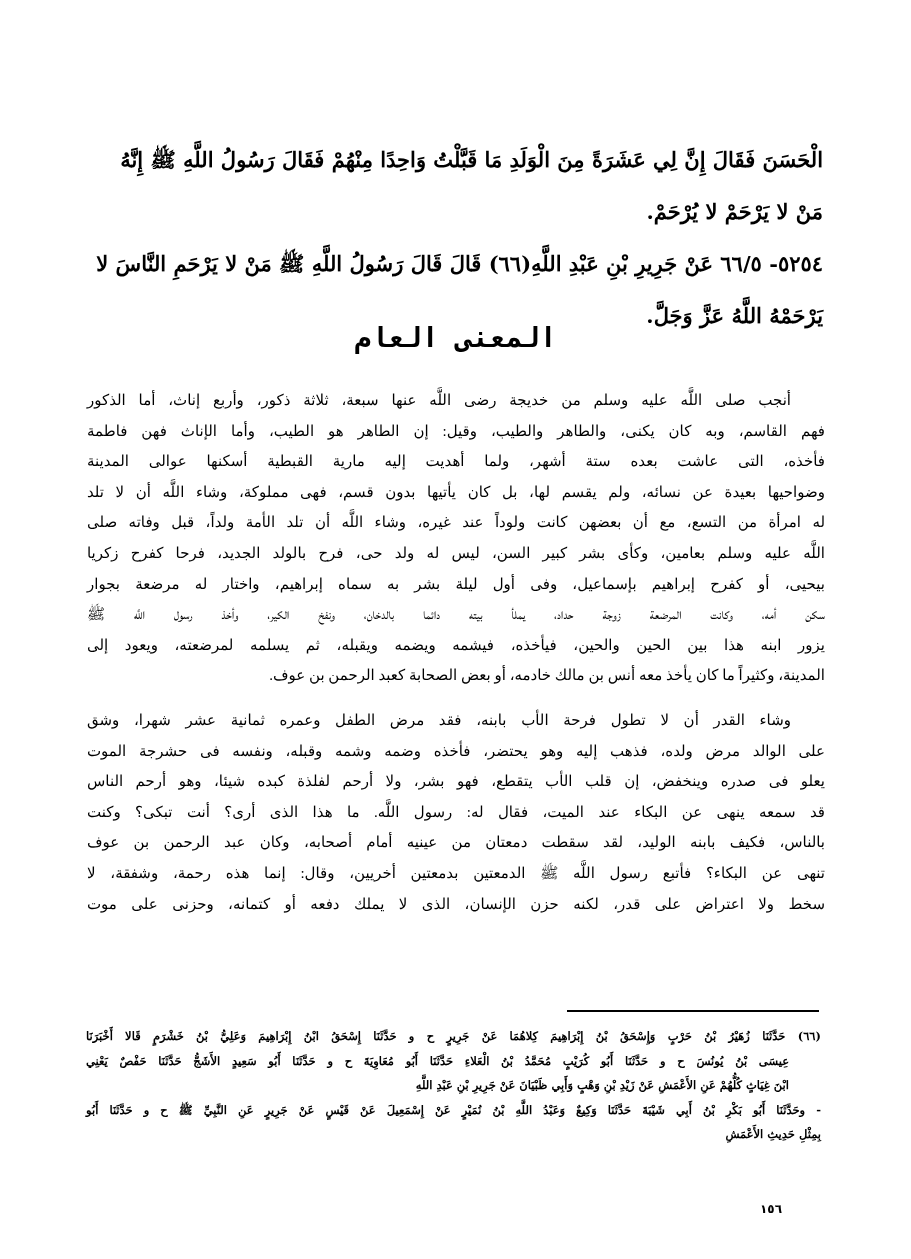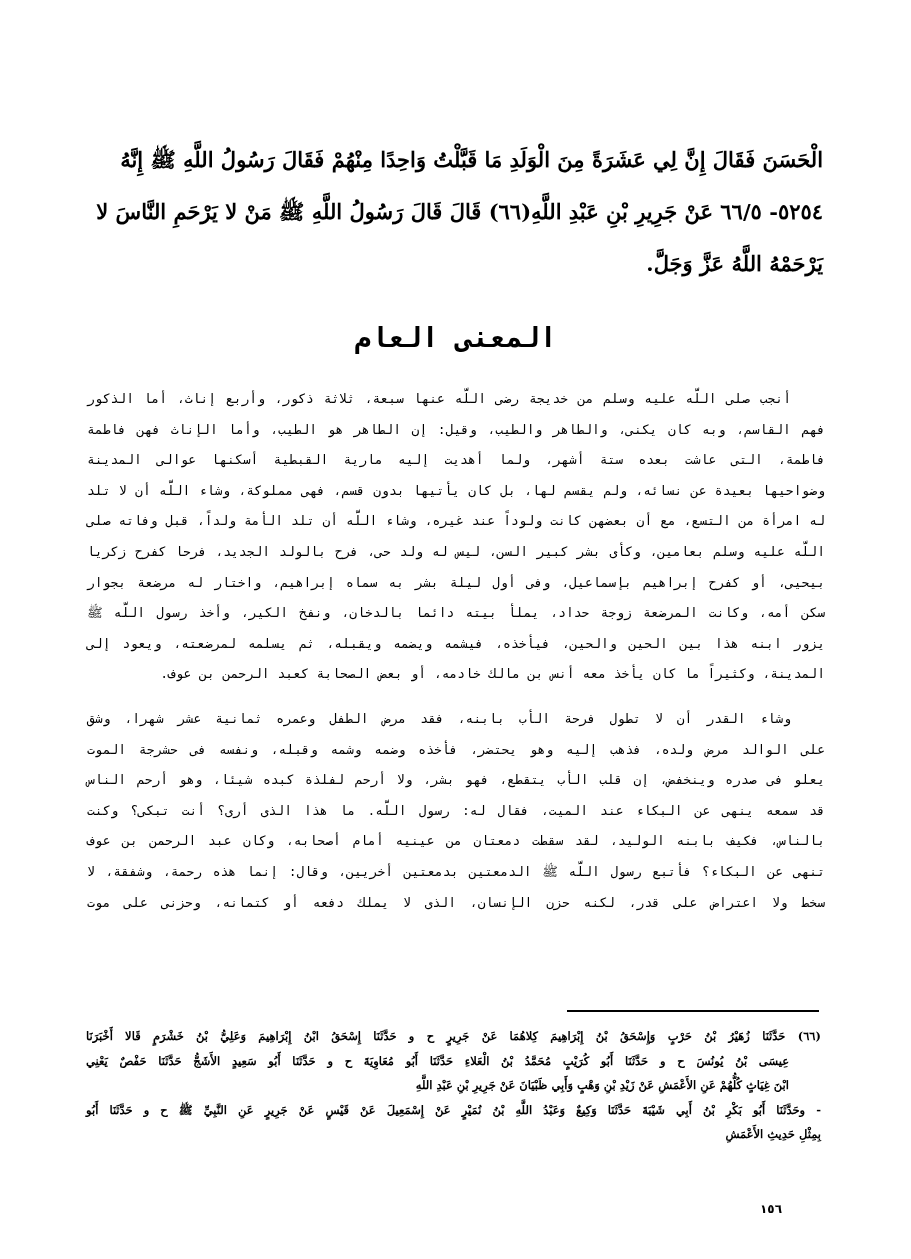--- a/index.html
+++ b/index.html
@@ -3,48 +3,49 @@
   <meta charset="utf-8">
   <style>
     html, body { margin:0; padding:0; background:#ffffff; }
     body { width:911px; height:1259px; position:relative; overflow:hidden; color:#000; }
     .page { position:absolute; left:0; top:0; width:911px; height:1259px; direction:rtl;margin-top:41px; }
     .hadith-block { position:absolute; right:88px; width:735px; top:93px; }
     .hadith-line { font-family:"DejaVu Serif", serif; font-weight:bold; font-size:21px; line-height:52px; text-align:justify; text-align-last:right; white-space:nowrap; }
     .hadith-line.last { text-align-last:right; }
     .section-title { position:absolute; left:0; width:911px; top:280px; text-align:center; font-family:Liberation Mono, monospace; font-weight:bold; font-size:28px; direction:rtl; }
     .body-block { position:absolute; right:86px; width:738px; top:344px; }
-    .body-line { font-family:Liberation Mono, monospace; font-size:13px; line-height:30.6px; white-space:nowrap; text-align:justify; text-align-last:justify; letter-spacing:-0.2px; }
+    .body-line { font-family:Liberation Serif, serif; font-size:15px; line-height:30.6px; white-space:nowrap; text-align:justify; text-align-last:justify; letter-spacing:-0.2px; }
     .body-line.indent { padding-right:34px; }
     .body-line.para-end { text-align-last:right; }
     .para-gap { height:14px; }
     .rule { position:absolute; left:567px; width:252px; top:969px; height:0; border-top:2px solid #000; }
     .footnotes { position:absolute; right:90px; width:735px; top:983px; }
     .fn-line { font-family:"DejaVu Serif", serif; font-weight:bold; font-size:11.5px; line-height:24.5px; white-space:nowrap; text-align:justify; text-align-last:justify; }
     .fn-line.indent { padding-right:32px; }
     .fn-line.end { text-align-last:right; }
     .page-number { position:absolute; left:760px; top:1161px; font-family:"DejaVu Sans", sans-serif; font-weight:bold; font-size:12px; direction:rtl; letter-spacing:1px; }
   </style>
 </head>
 <body>
 
 <div class="page">
 
   <div class="hadith-block">
     <div class="hadith-line">الْحَسَنَ فَقَالَ إِنَّ لِي عَشَرَةً مِنَ الْوَلَدِ مَا قَبَّلْتُ وَاحِدًا مِنْهُمْ فَقَالَ رَسُولُ اللَّهِ ﷺ إِنَّهُ</div>
+    <div class="hadith-line last">مَنْ لا يَرْحَمْ لا يُرْحَمْ.</div>
     <div class="hadith-line">٥٢٥٤- ٦٦/٥ عَنْ جَرِيرِ بْنِ عَبْدِ اللَّهِ(٦٦) قَالَ قَالَ رَسُولُ اللَّهِ ﷺ مَنْ لا يَرْحَمِ النَّاسَ لا</div>
     <div class="hadith-line last">يَرْحَمْهُ اللَّهُ عَزَّ وَجَلَّ.</div>
   </div>
 
   <div class="section-title">المعنى العام</div>
 
   <div class="body-block">
     <div class="body-line indent">أنجب صلى اللَّه عليه وسلم من خديجة رضى اللَّه عنها سبعة، ثلاثة ذكور، وأربع إناث، أما الذكور</div>
     <div class="body-line">فهم القاسم، وبه كان يكنى، والطاهر والطيب، وقيل: إن الطاهر هو الطيب، وأما الإناث فهن فاطمة</div>
-    <div class="body-line">فاطمة، التى عاشت بعده ستة أشهر، ولما أهديت إليه مارية القبطية أسكنها عوالى المدينة</div>
+    <div class="body-line">فأخذه، التى عاشت بعده ستة أشهر، ولما أهديت إليه مارية القبطية أسكنها عوالى المدينة</div>
     <div class="body-line">وضواحيها بعيدة عن نسائه، ولم يقسم لها، بل كان يأتيها بدون قسم، فهى مملوكة، وشاء اللَّه أن لا تلد</div>
     <div class="body-line">له امرأة من التسع، مع أن بعضهن كانت ولوداً عند غيره، وشاء اللَّه أن تلد الأمة ولداً، قبل وفاته صلى</div>
     <div class="body-line">اللَّه عليه وسلم بعامين، وكأى بشر كبير السن، ليس له ولد حى، فرح بالولد الجديد، فرحا كفرح زكريا</div>
     <div class="body-line">بيحيى، أو كفرح إبراهيم بإسماعيل، وفى أول ليلة بشر به سماه إبراهيم، واختار له مرضعة بجوار</div>
     <div class="body-line">سكن أمه، وكانت المرضعة زوجة حداد، يملأ بيته دائما بالدخان، ونفخ الكير، وأخذ رسول اللَّه ﷺ</div>
     <div class="body-line">يزور ابنه هذا بين الحين والحين، فيأخذه، فيشمه ويضمه ويقبله، ثم يسلمه لمرضعته، ويعود إلى</div>
     <div class="body-line para-end">المدينة، وكثيراً ما كان يأخذ معه أنس بن مالك خادمه، أو بعض الصحابة كعبد الرحمن بن عوف.</div>
 
     <div class="para-gap"></div>
 

